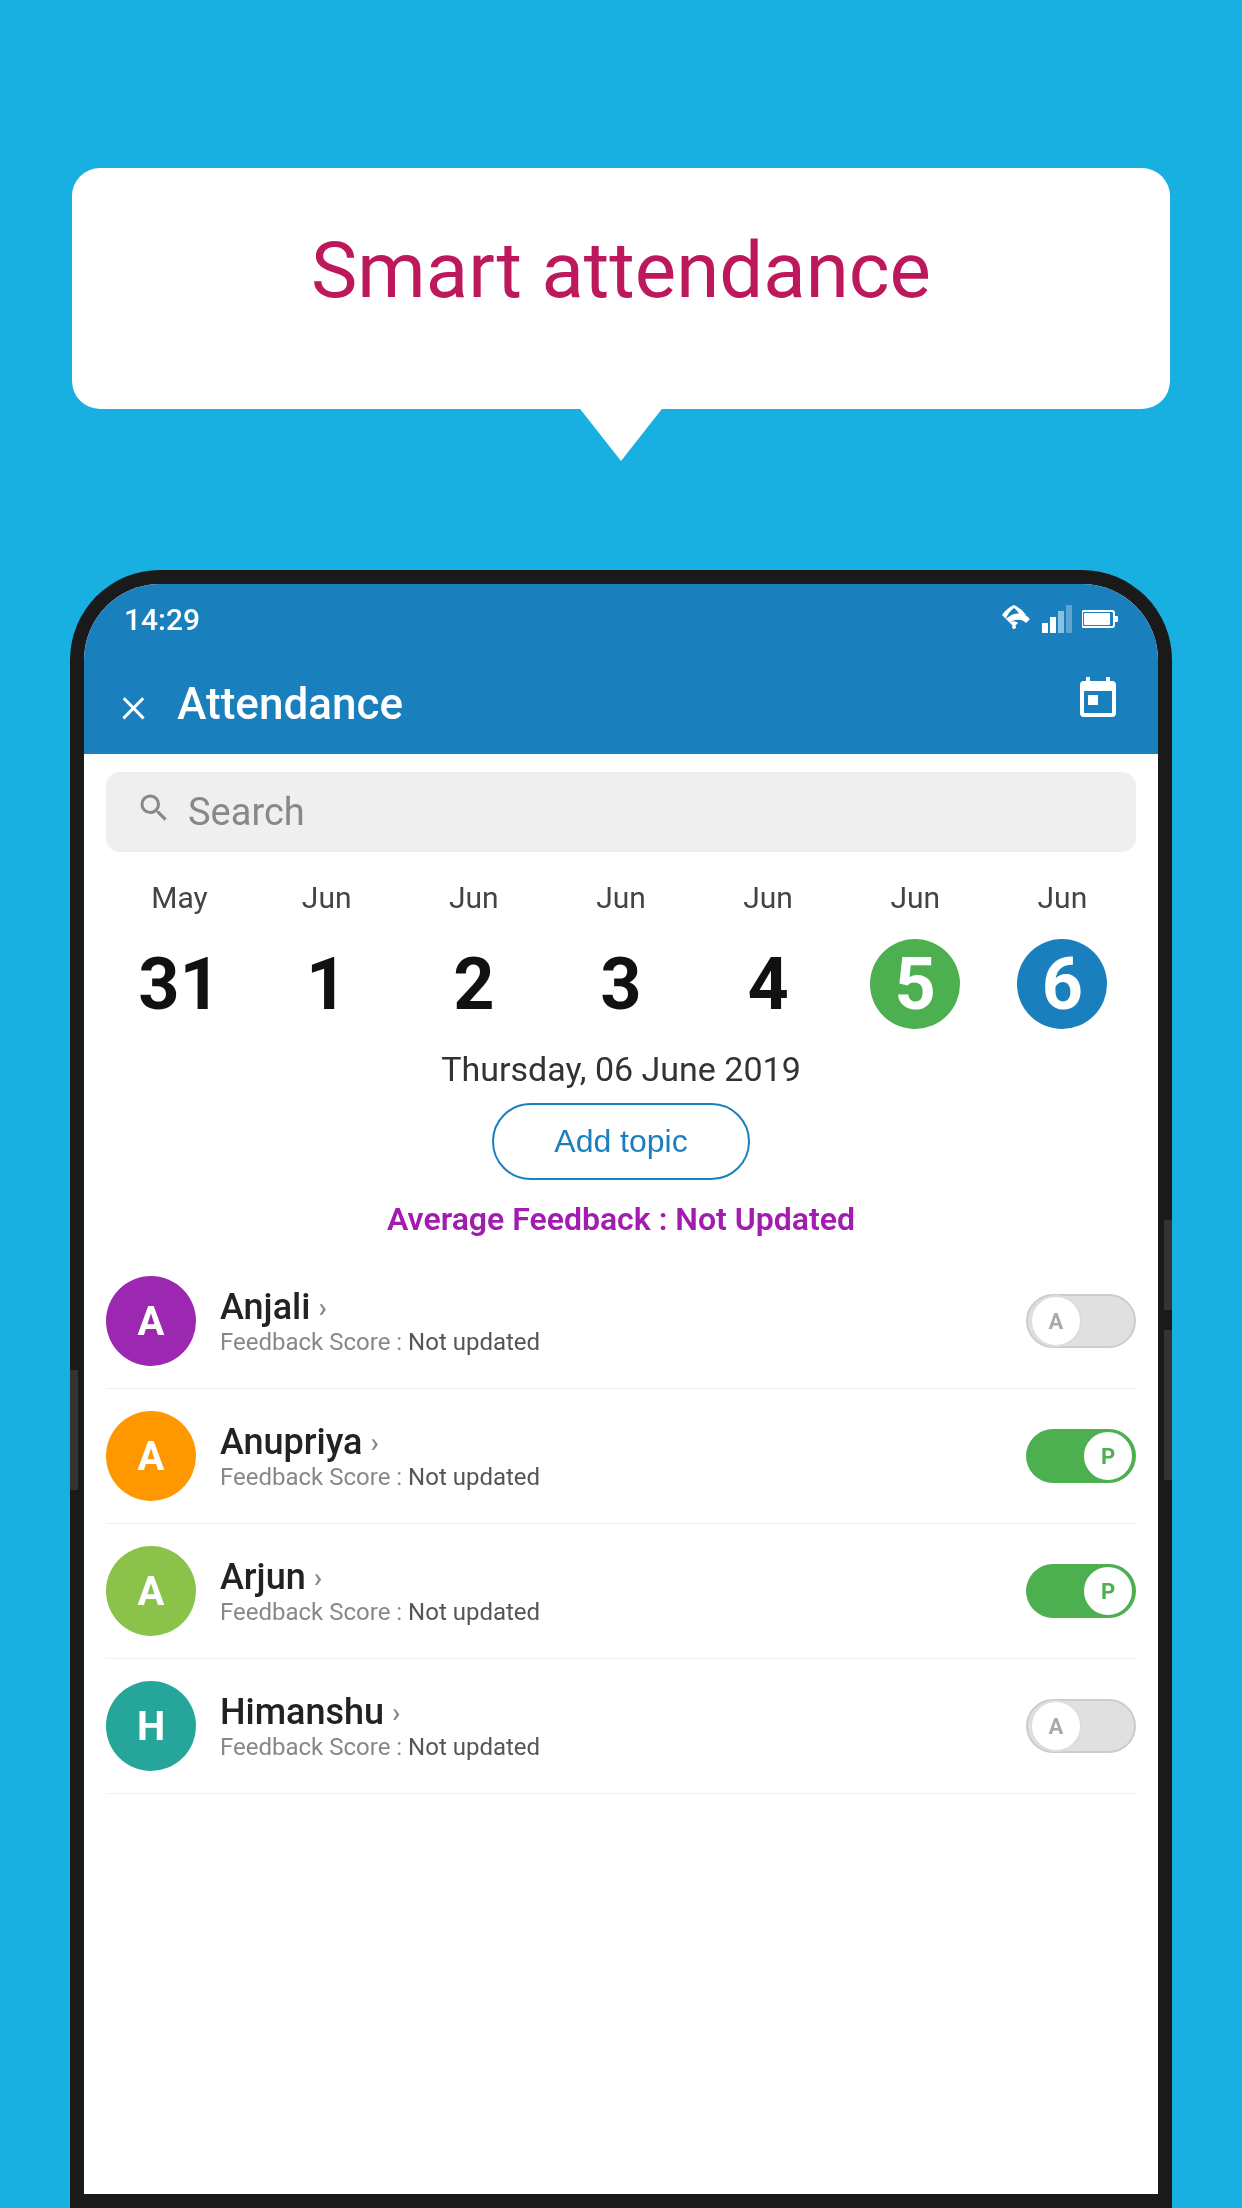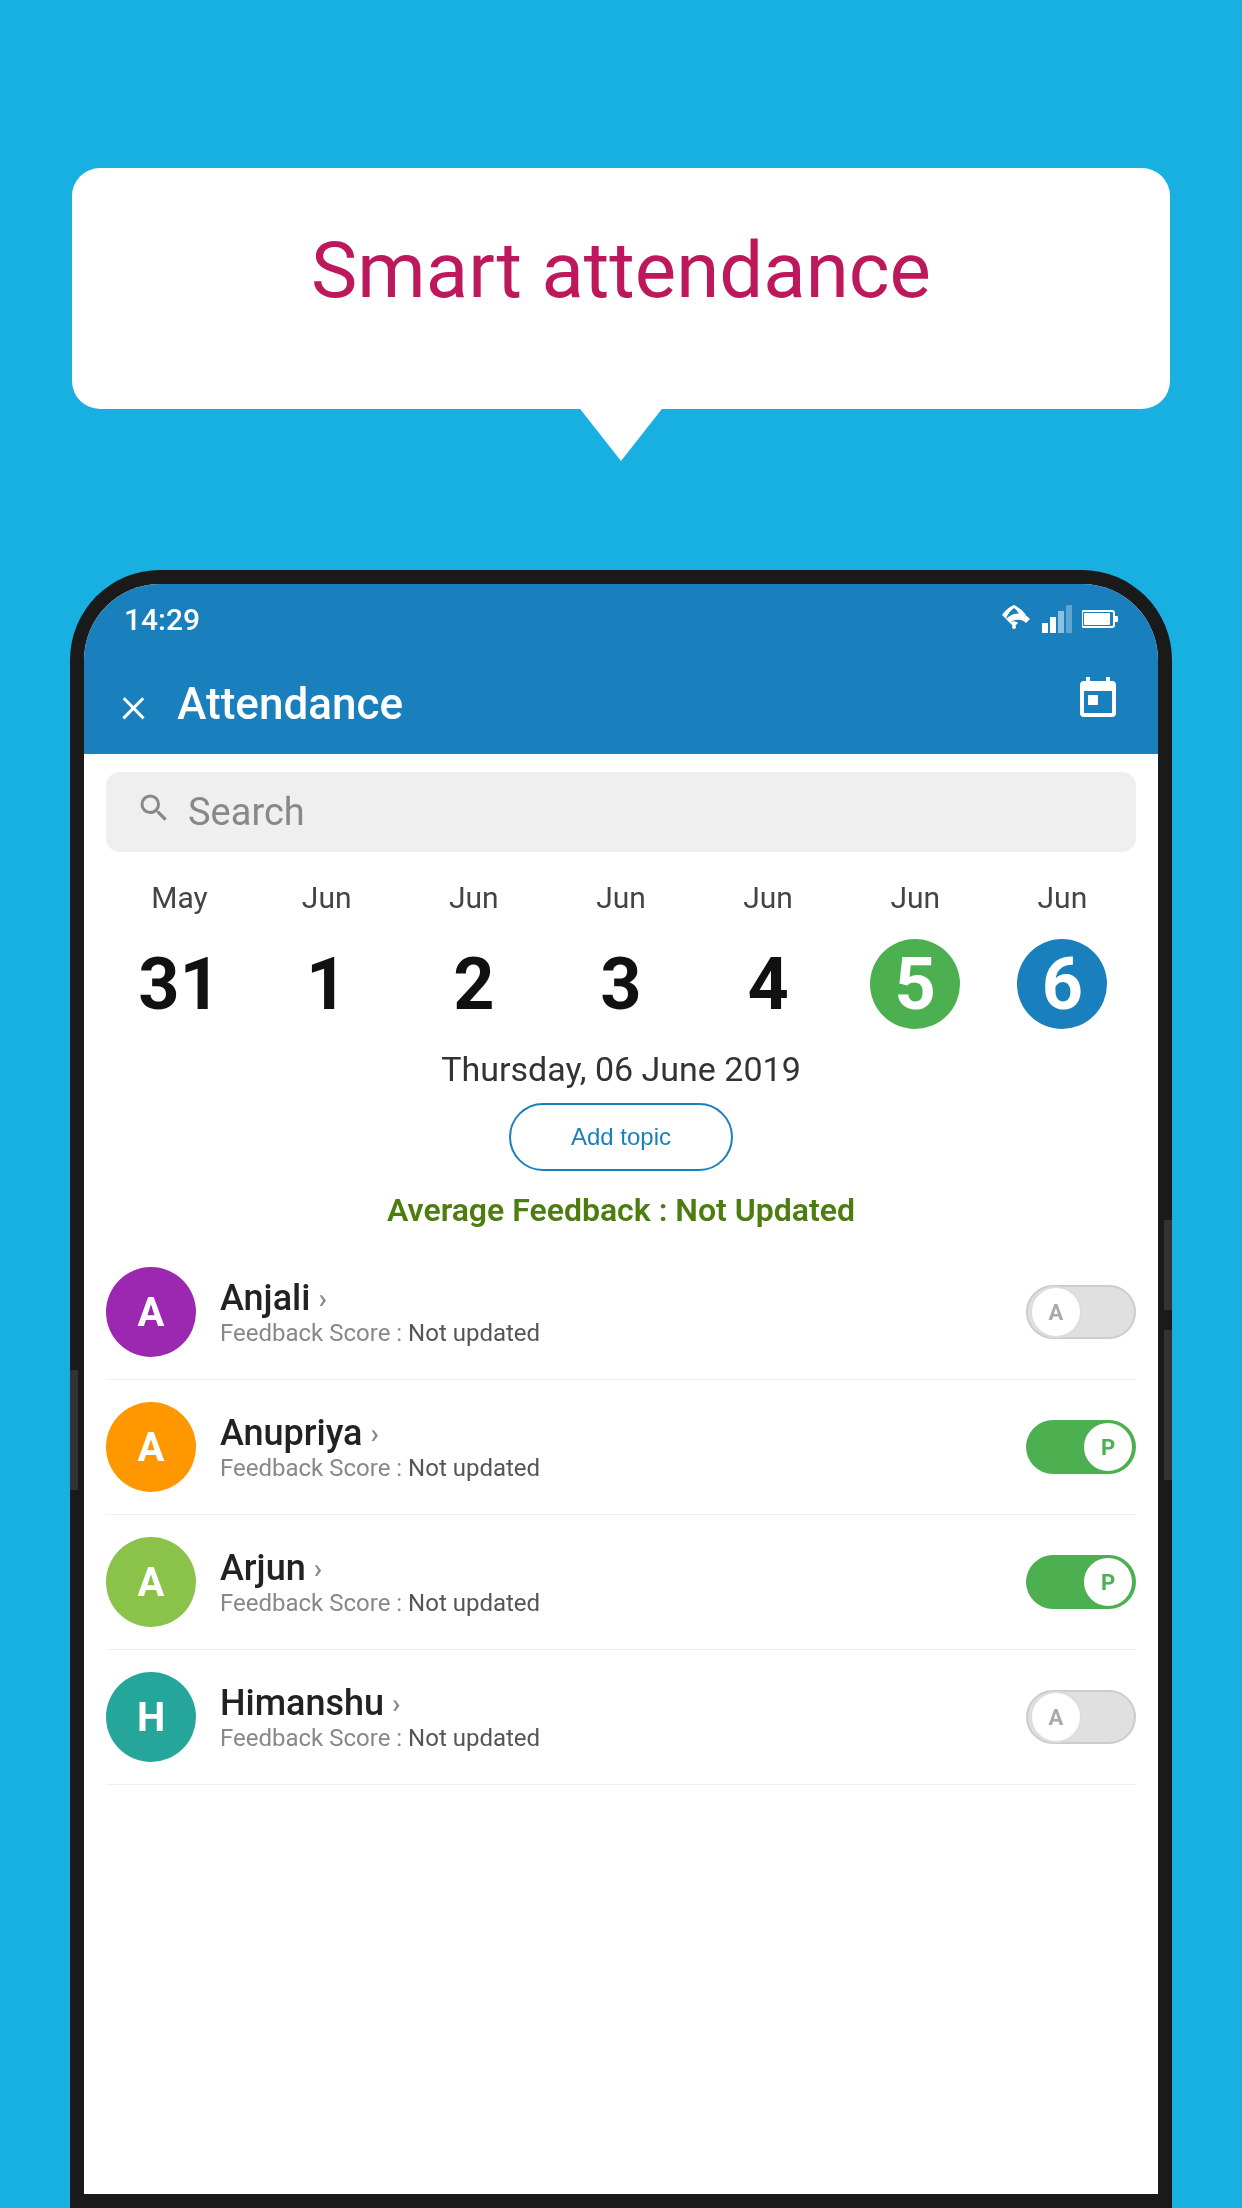--- a/index.html
+++ b/index.html
@@ -206,35 +206,35 @@
 
     
     .add-topic-btn {
       display: block;
       margin: 0 auto 20px;
       border: 2px solid #1a7fbd;
       border-radius: 50px;
       padding: 18px 60px;
       background: white;
       color: #1a7fbd;
-      font-size: 24px;
+      font-size: 32px;
       font-weight: 500;
       cursor: pointer;
       width: fit-content;
     }
 
     
     .avg-feedback {
       text-align: center;
       font-size: 32px;
       color: #888;
       margin-bottom: 16px;
     }
     .avg-feedback span {
-      color: #4d7c0f;
+      color: #a21caf;
       font-weight: 600;
     }
 
     
     .student-list {
       padding: 0 22px;
     }
     .student-row {
       display: flex;
       align-items: center;

